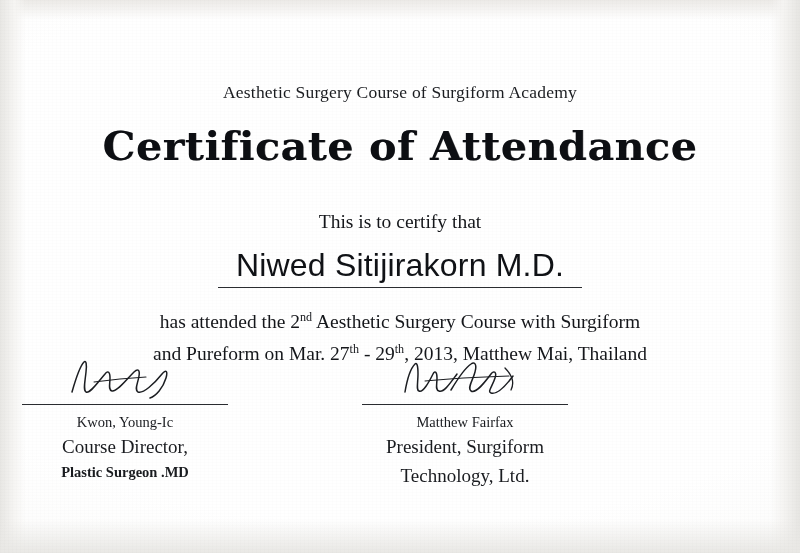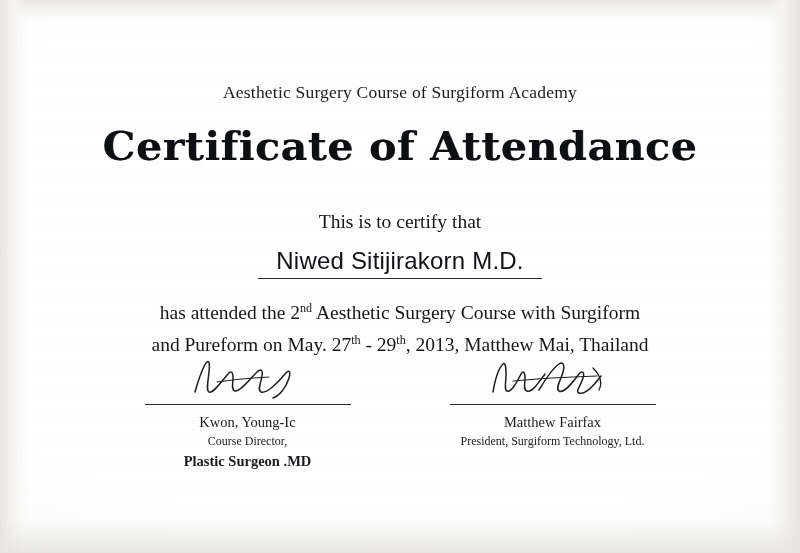--- a/index.html
+++ b/index.html
@@ -80,21 +80,21 @@
     color: #15171b;
   }
 
   .recipient-wrap {
     margin-top: 14px;
     display: inline-block;
     position: relative;
   }
   .recipient {
     font-family: "Liberation Sans", sans-serif;
-    font-size: 24px;
+    font-size: 32px;
     color: #101216;
     letter-spacing: 0.2px;
     padding: 0 6px 2px 6px;
   }
   .recipient-rule {
     position: absolute;
     left: -12px;
     right: -12px;
     bottom: -2px;
     height: 1px;
@@ -116,22 +116,21 @@
     line-height: 0;
     text-align: right;
   }
 
   .signatures {
     position: absolute;
     left: 0;
     right: 0;
     top: 352px;
     display: flex;
-    justify-content: center;
-    gap: 55px;
+    gap: 90px;
   }
   .sig-block {
     width: 250px;
     text-align: center;
     position: relative;
   }
   .sig-mark {
     height: 52px;
     position: relative;
   }
@@ -146,21 +145,21 @@
     height: 1px;
     background: #2a2c30;
     margin: 0 auto 7px auto;
   }
   .sig-name {
     font-size: 14.5px;
     color: #1a1c20;
     line-height: 1.48;
   }
   .sig-role {
-    font-size: 12px;
+    font-size: 19px;
     color: #1a1c20;
     line-height: 1.48;
   }
   .sig-extra {
     font-size: 14.5px;
     color: #1a1c20;
     line-height: 1.48;
     font-weight: bold;
   }
 
@@ -195,21 +194,21 @@
     <div class="recipient-wrap">
       <div class="recipient">Niwed Sitijirakorn M.D.</div>
       <div class="recipient-rule"></div>
     </div>
 
     <div class="body-line">
       <span>has attended the 2</span><sup>nd</sup><span> Aesthetic Surgery Course with Surgiform</span>
     </div>
 
     <div class="body-line second">
-      <span>and Pureform on May. 27</span><sup>th</sup><span> - 29</span><sup>th</sup><span>, 2013, Matthew Mai, Thailand</span>
+      <span>and Pureform on Mar. 27</span><sup>th</sup><span> - 29</span><sup>th</sup><span>, 2013, Matthew Mai, Thailand</span>
     </div>
 
     <div class="signatures">
 
       <div class="sig-block">
         <div class="sig-mark">
           <svg width="150" height="50" viewBox="0 0 150 50">
             <path d="M22 40 C26 26, 30 14, 34 10 C36 8, 37 12, 36 20 C35 30, 33 38, 36 40 C40 42, 48 30, 55 22 C58 18, 60 20, 60 26 C60 32, 58 38, 62 39 C67 40, 76 28, 84 20 C88 16, 90 18, 89 24 C88 31, 84 38, 88 40 C93 42, 104 32, 112 22 C116 17, 118 19, 116 26 C113 36, 106 44, 100 46" fill="none" stroke="#1c1e22" stroke-width="1.5" stroke-linecap="round"></path>
             <path d="M44 30 C58 28, 76 26, 96 25" fill="none" stroke="#1c1e22" stroke-width="1.1" stroke-linecap="round"></path>
           </svg>

